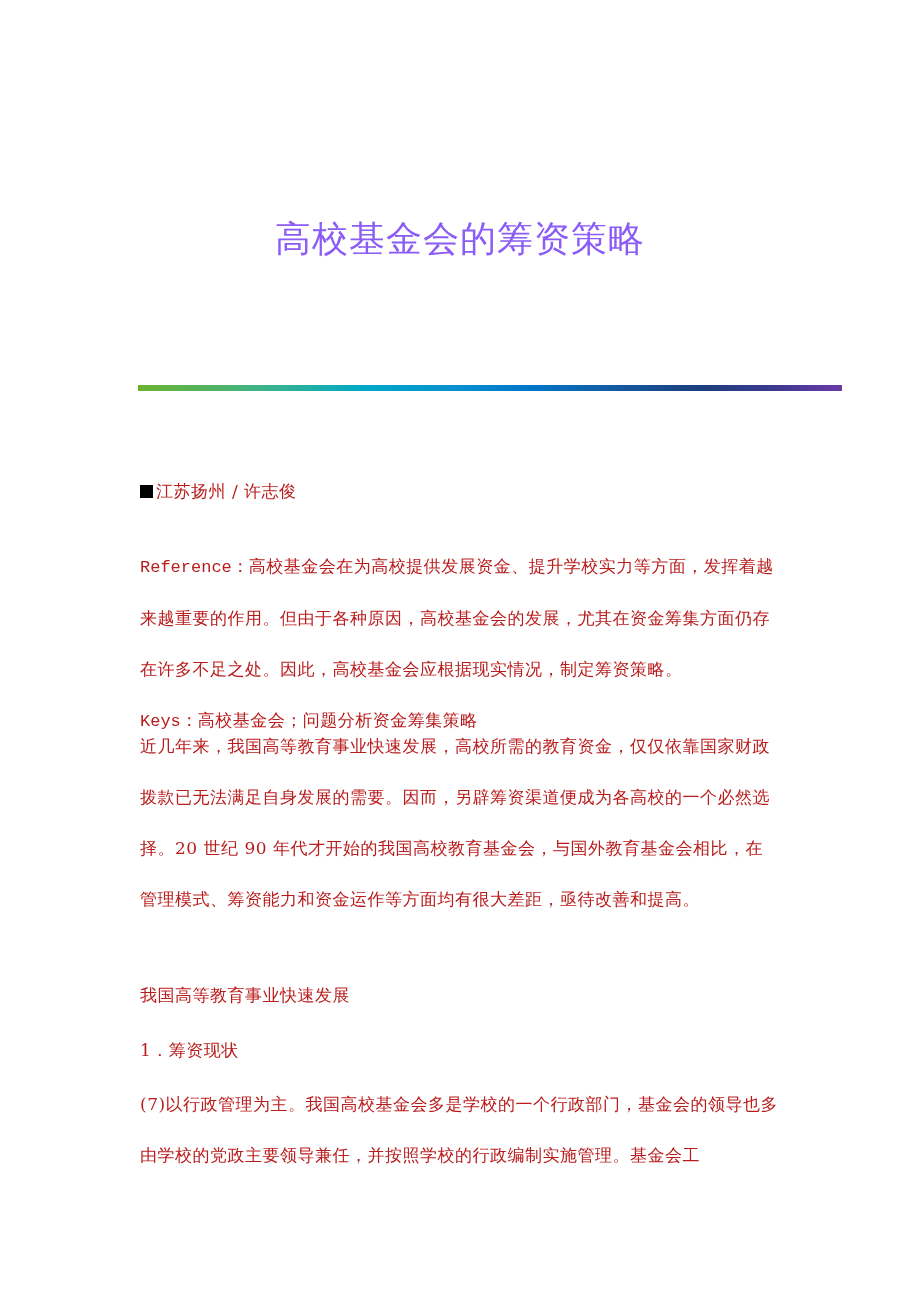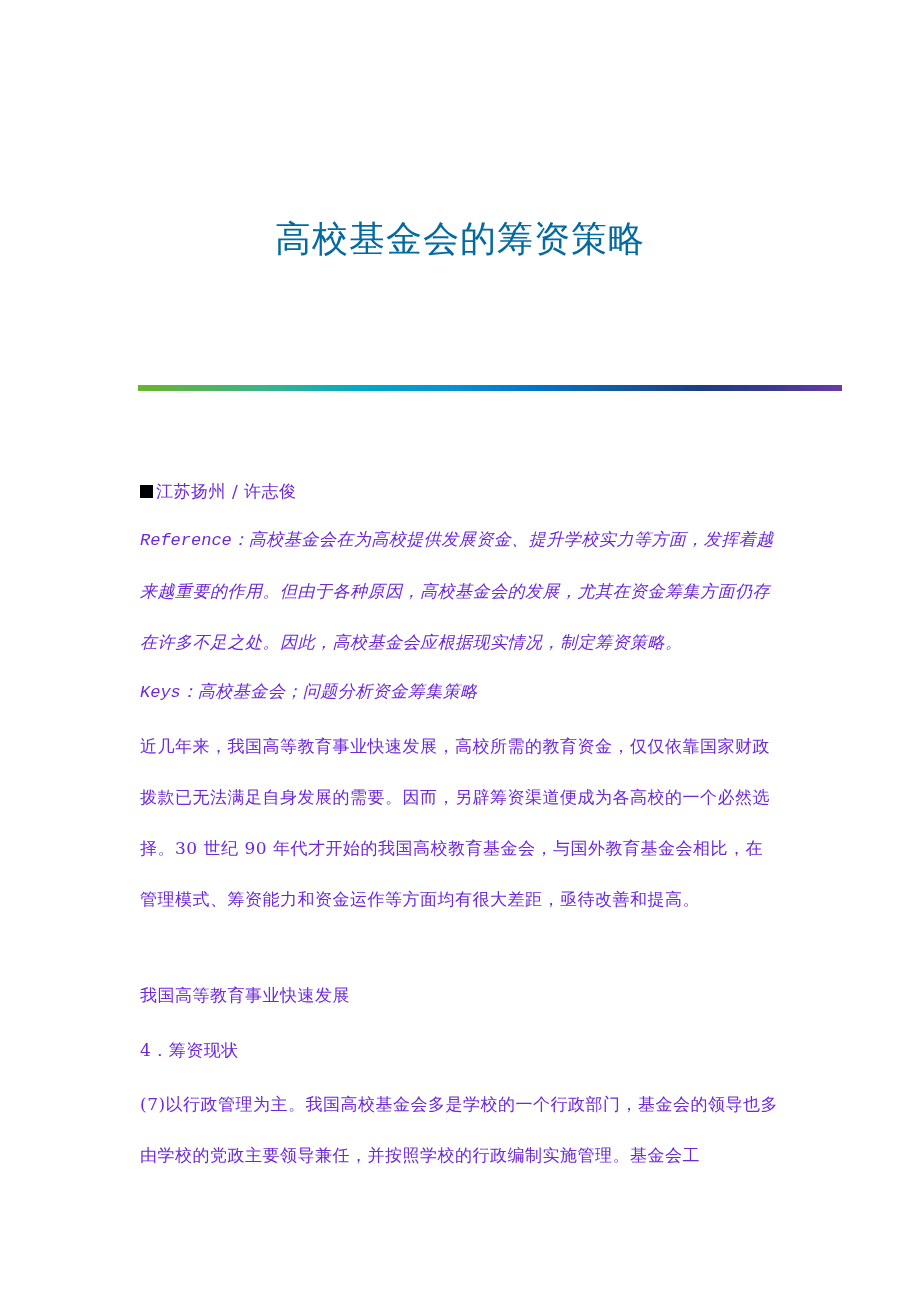--- a/index.html
+++ b/index.html
@@ -17,44 +17,44 @@
     }
     .page-title {
       position: absolute;
       left: 0;
       top: 214px;
       width: 920px;
       text-align: center;
       font-family: "DejaVu Sans", "Liberation Sans", sans-serif;
       font-size: 36px;
       letter-spacing: 1px;
-      color: #0369a1;
+      color: #8b5cf6;
       line-height: 50px;
     }
     .title-rule {
       position: absolute;
       left: 138px;
       top: 385px;
       width: 704px;
       height: 6px;
       background: linear-gradient(to right, #6cb22f 0%, #3cb38a 18%, #00a9c6 32%, #0a90d0 45%, #0377cb 55%, #145aa0 68%, #1c3e7d 80%, #3a3a8e 90%, #6b3aa8 100%);
     }
     .body-text {
       position: absolute;
       left: 140px;
       width: 640px;
       font-size: 17px;
       line-height: 51px;
       letter-spacing: 0.5px;
-      color: #6d28d9;
+      color: #b91c1c;
       margin: 0;
     }
     .author { top: 466px; }
-    .reference { top: 514px; font-style: italic; }
-    .keys { top: 666px; font-style: italic; }
+    .reference { top: 541px; }
+    .keys { top: 695px; }
     .intro { top: 721px; }
     .section-heading { top: 970px; }
     .subsection { top: 1025px; }
     .point-one { top: 1079px; }
     .square-bullet {
       display: inline-block;
       width: 13px;
       height: 13px;
       background: #000;
       margin-right: 3px;
@@ -77,19 +77,19 @@
 </p>
 
 <p class="body-text reference">
   <span class="mono">Reference：</span><span>高校基金会在为高校提供发展资金、提升学校实力等方面，发挥着越来越重要的作用。但由于各种原因，高校基金会的发展，尤其在资金筹集方面仍存在许多不足之处。因此，高校基金会应根据现实情况，制定筹资策略。</span>
 </p>
 
 <p class="body-text keys">
   <span class="mono">Keys：</span><span>高校基金会；问题分析资金筹集策略</span>
 </p>
 
-<p class="body-text intro">近几年来，我国高等教育事业快速发展，高校所需的教育资金，仅仅依靠国家财政拨款已无法满足自身发展的需要。因而，另辟筹资渠道便成为各高校的一个必然选择。30 世纪 90 年代才开始的我国高校教育基金会，与国外教育基金会相比，在管理模式、筹资能力和资金运作等方面均有很大差距，亟待改善和提高。</p>
+<p class="body-text intro">近几年来，我国高等教育事业快速发展，高校所需的教育资金，仅仅依靠国家财政拨款已无法满足自身发展的需要。因而，另辟筹资渠道便成为各高校的一个必然选择。20 世纪 90 年代才开始的我国高校教育基金会，与国外教育基金会相比，在管理模式、筹资能力和资金运作等方面均有很大差距，亟待改善和提高。</p>
 
 <p class="body-text section-heading">我国高等教育事业快速发展</p>
 
-<p class="body-text subsection">4．筹资现状</p>
+<p class="body-text subsection">1．筹资现状</p>
 
 <p class="body-text point-one">(7)以行政管理为主。我国高校基金会多是学校的一个行政部门，基金会的领导也多由学校的党政主要领导兼任，并按照学校的行政编制实施管理。基金会工</p>
 
 </body></html>

